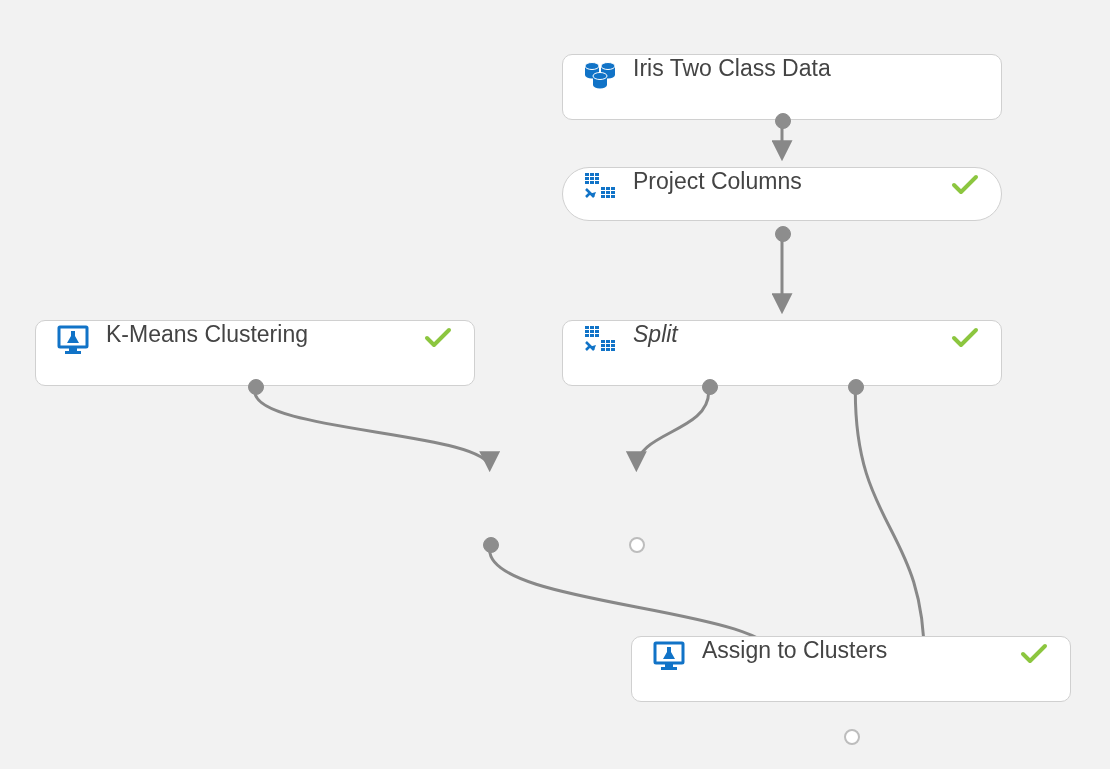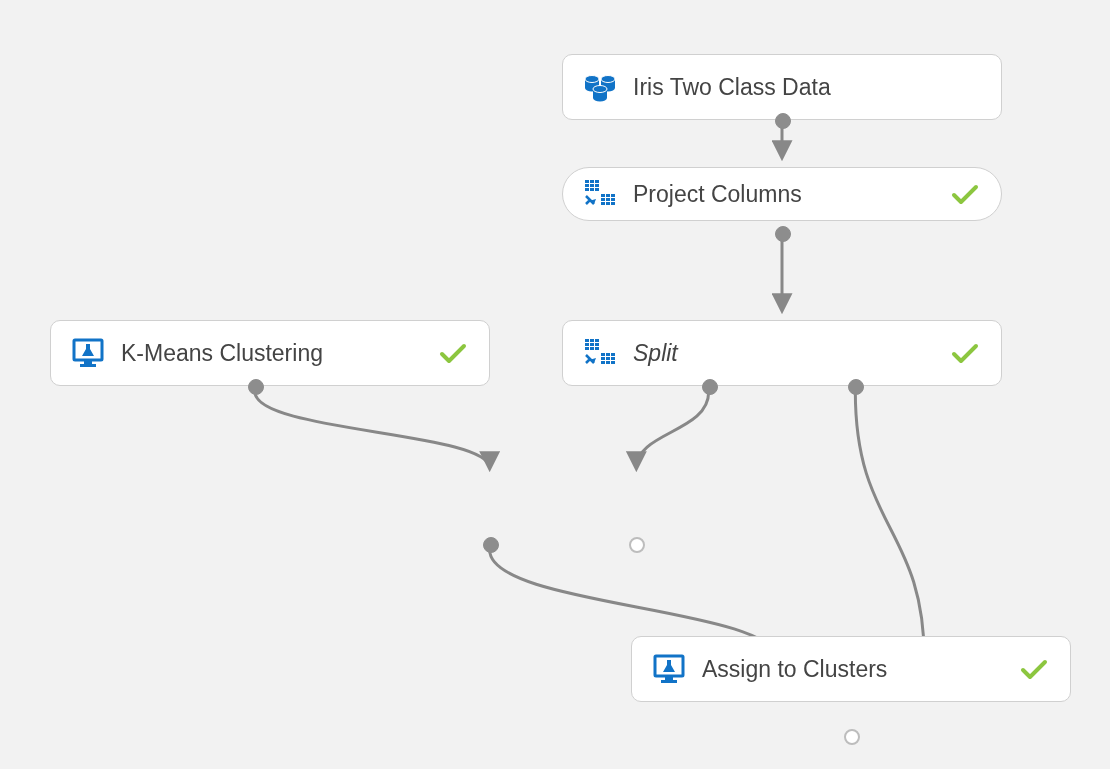--- a/index.html
+++ b/index.html
@@ -23,21 +23,21 @@
     height: 769px;
     pointer-events: none;
   }
   .node {
     position: absolute;
     box-sizing: border-box;
     background: #ffffff;
     border: 1px solid #d0d0d0;
     border-radius: 10px;
     display: flex;
-    align-items: center;
+    align-items: flex-start;
     padding: 0 20px 0 18px;
     box-shadow: 0 0 0 rgba(0,0,0,0);
   }
   .node .icon-slot {
     width: 38px;
     height: 38px;
     display: flex;
     align-items: center;
     justify-content: center;
     flex-shrink: 0;
@@ -182,21 +182,21 @@
       </svg>
     </span>
     <span class="label">Split</span>
     <span class="status">
       <svg width="30" height="30" viewBox="0 0 30 30">
           <path d="M 4 16 L 11 23 L 26 8" stroke="#8cc63f" stroke-width="4" fill="none" stroke-linecap="round" stroke-linejoin="round"></path>
         </svg>
     </span>
   </div>
 
-  <div id="node-kmeans" class="node" style="left: 50px; top: 320px; width: 440px; height: 66px;">
+  <div id="node-kmeans" class="node" style="left: 35px; top: 320px; width: 440px; height: 66px;">
     <span class="icon-slot">
       <svg width="32" height="30" viewBox="0 0 32 30">
         <rect x="2" y="2" width="28" height="20" rx="1" fill="none" stroke="#1173c7" stroke-width="3"></rect>
         <rect x="12" y="23" width="8" height="3" fill="#1173c7"></rect>
         <rect x="8" y="26" width="16" height="3" fill="#1173c7"></rect>
         <path d="M 14 6 L 14 11 L 10 18 L 22 18 L 18 11 L 18 6 Z" fill="#1173c7"></path>
       </svg>
     </span>
     <span class="label">K-Means Clustering</span>
     <span class="status">

